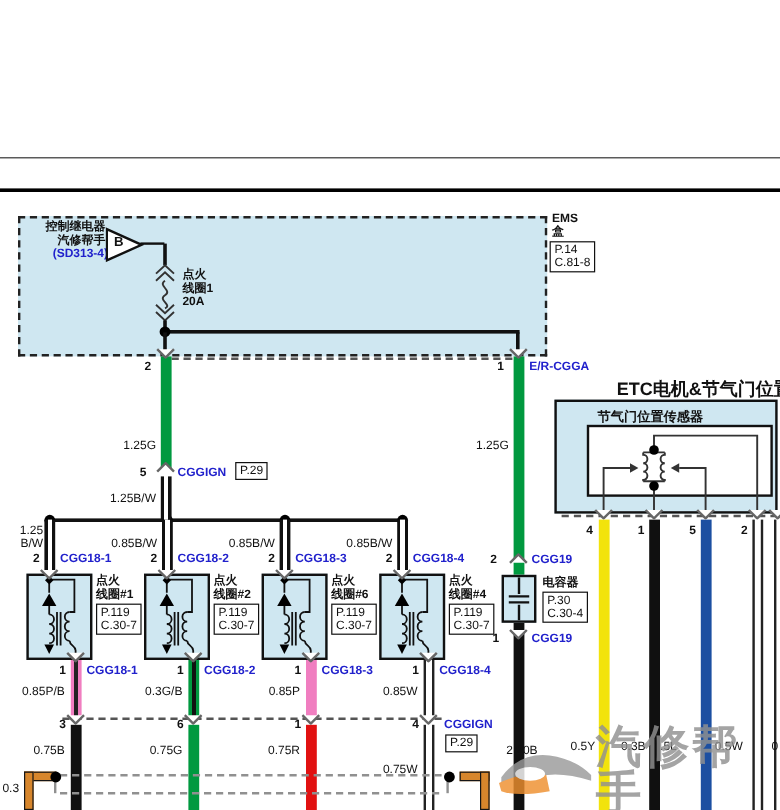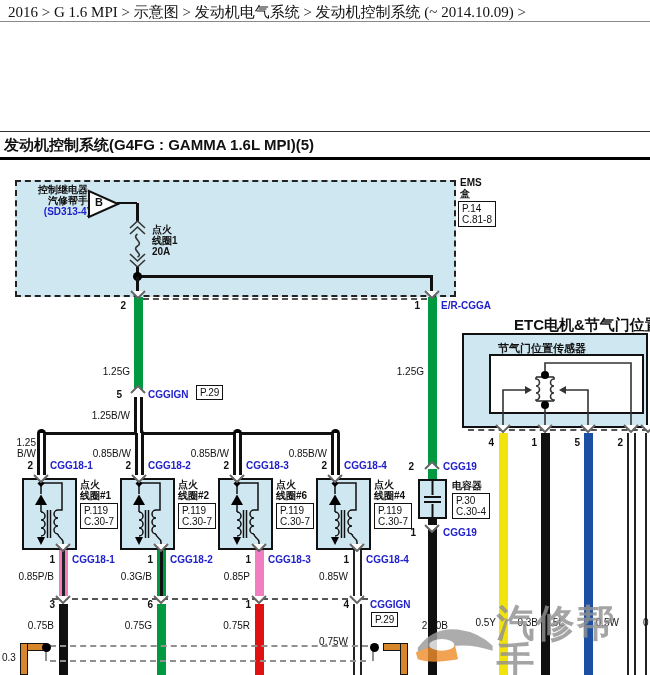--- a/index.html
+++ b/index.html
@@ -32,25 +32,22 @@
   .chev{position:absolute;width:16px;height:9px;z-index:6}
   .orange{position:absolute;background:#d7862c;border:1.5px solid #151515;box-sizing:border-box}
   .cjk-b{font-weight:bold}
   .z2{z-index:2}.z3{z-index:3}.z4{z-index:4}.z5{z-index:5}
 </style>
 </head>
 <body>
 
 <div id="stage">
 
-  <div class="abs" style="left:0;top:0;width:650px;height:22px;padding:3px 0 0 8px;box-sizing:border-box;
-              font-family:'Liberation Serif',serif;font-size:15px;border-bottom:1px solid #8a8a8a">2016 &gt; G 1.6 MPI &gt; 示意图 &gt; 发动机电气系统 &gt; 发动机控制系统 (~ 2014.10.09) &gt;</div>
 
   <div class="abs" style="left:0;top:131px;width:650px;height:1px;background:#333"></div>
-  <div class="abs" style="left:4px;top:136px;font-size:15px;font-weight:bold">发动机控制系统(G4FG : GAMMA 1.6L MPI)(5)</div>
   <div class="abs" style="left:0;top:157px;width:650px;height:3px;background:#000"></div>
 
   <div class="panel" style="left:15px;top:180px;width:441px;height:117px;border:2px dashed #222;box-sizing:border-box"></div>
   <div class="lab rt cjk-b" style="left:28px;top:184px;width:60px">控制继电器</div>
   <div class="lab rt cjk-b" style="left:28px;top:195px;width:60px">汽修帮手</div>
   <div class="lab rt blue" style="left:26px;top:206px;width:64px">(SD313-4)</div>
   <svg class="abs z2" style="left:88px;top:189px" width="32" height="30">
     <polygon points="1,2 1,28 30,15" fill="#fff" stroke="#111" stroke-width="2"></polygon>
   </svg>
   <div class="lab pin z3" style="left:95px;top:197px;font-size:11px">B</div>

